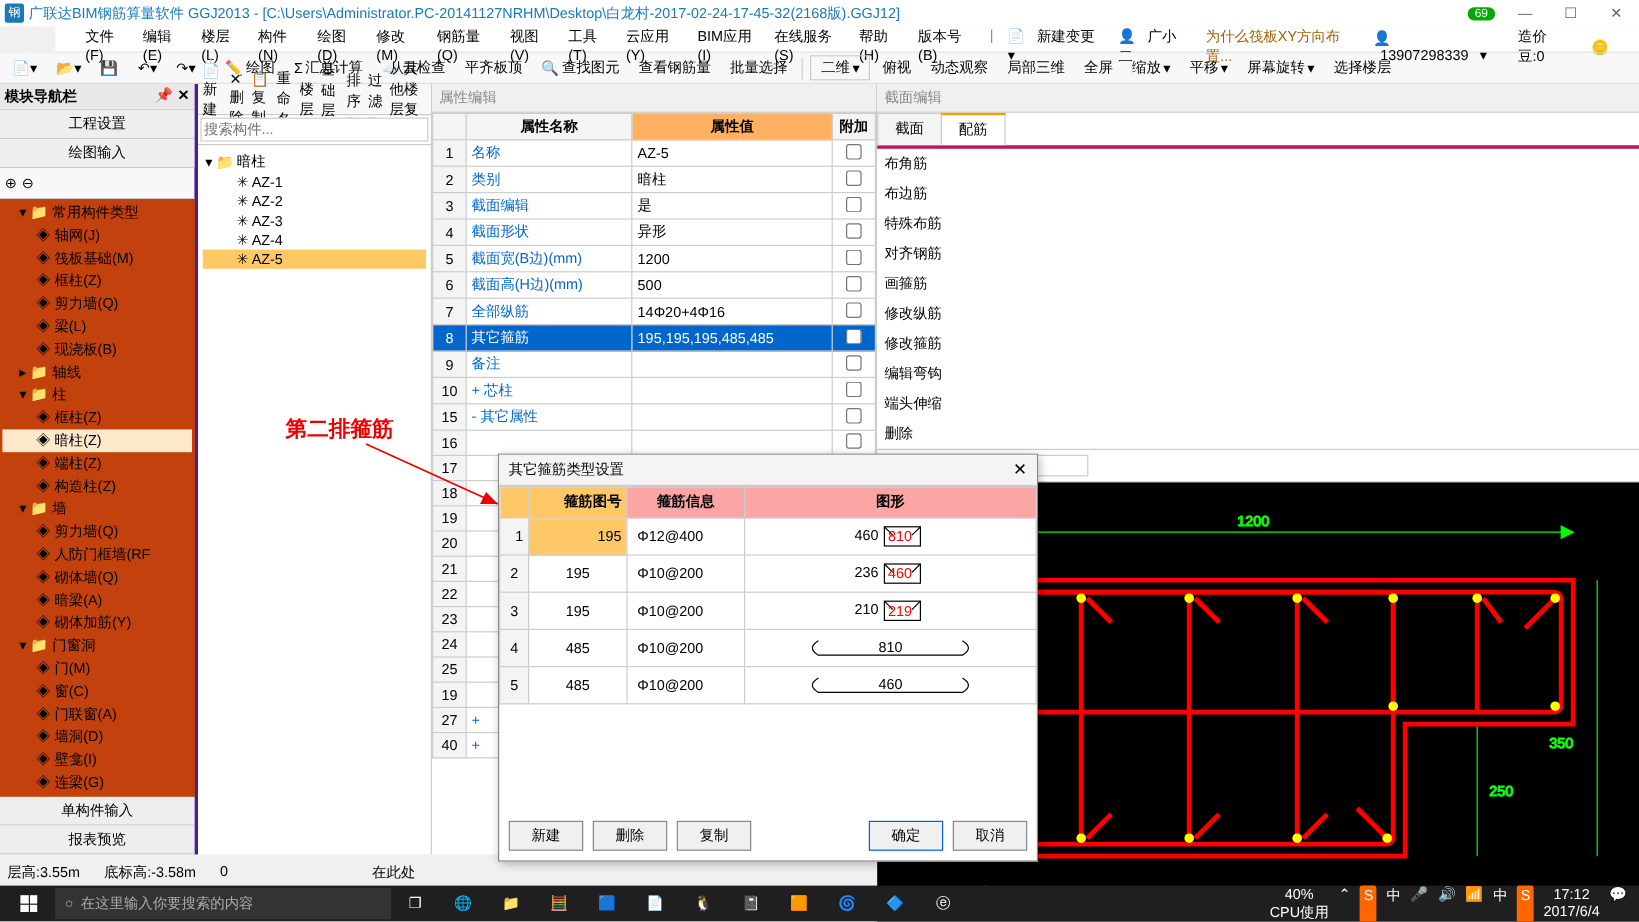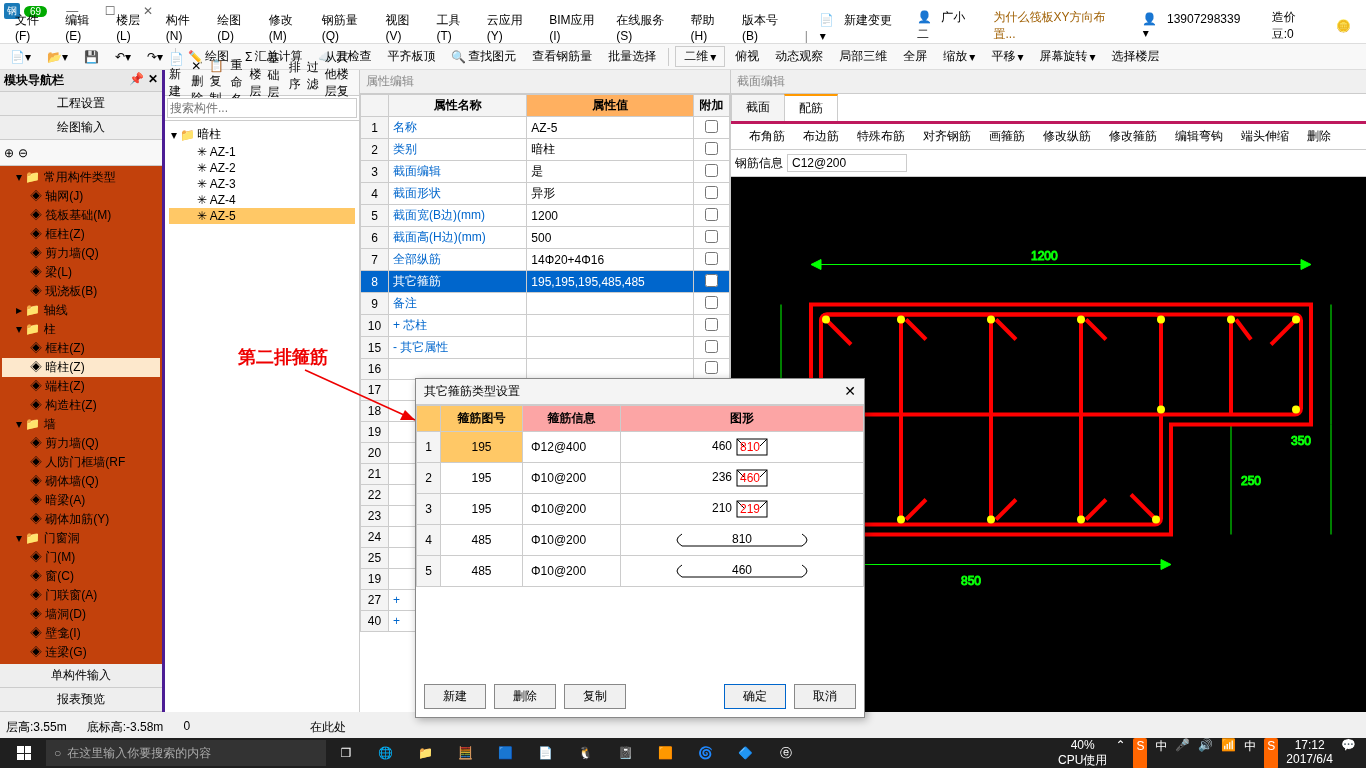--- a/index.html
+++ b/index.html
@@ -3,21 +3,21 @@
 <meta charset="utf-8">
 <style>
 * { margin: 0; padding: 0; box-sizing: border-box; font-family: "Microsoft YaHei", SimSun, sans-serif; font-size: 12px; }
 body { width: 1366px; height: 768px; background: #f0f0f0; overflow: hidden; position: relative; }
 .titlebar { height: 22px; background: #fff; display: flex; align-items: center; padding: 0 4px; color: #1a7ab8; }
 .titlebar .app-icon { width: 16px; height: 16px; background: #1a7ab8; border-radius: 2px; margin-right: 4px; display: inline-block; color: #fff; text-align: center; line-height: 16px; font-size: 10px; }
 .titlebar .title-text { flex: 1; }
 .titlebar .win-btns { display: flex; gap: 8px; align-items: center; }
 .titlebar .win-btns span { width: 30px; text-align: center; color: #666; cursor: pointer; }
 .badge69 { background: #0a0; color: #fff; border-radius: 10px; padding: 0 6px; font-size: 10px; margin-right: 10px; }
-.menubar { height: 22px; background: #fff; display: flex; align-items: flex-end; padding: 0 9px; border-bottom: 1px solid #ddd; }
+.menubar { height: 22px; background: #fff; display: flex; align-items: flex-start; padding: 0 19px; border-bottom: 1px solid #ddd; margin-left: 46px; }
 .menubar span { padding: 0 6px; cursor: pointer; }
 .menubar .right-area { margin-left: auto; display: flex; align-items: center; gap: 8px; }
 .menubar .link-text { color: #a16207; }
 .toolbar1, .toolbar2 { height: 26px; background: #f8f8f8; border-bottom: 1px solid #ddd; display: flex; align-items: center; padding: 0 4px; gap: 4px; }
 .toolbar1 .tb-item, .toolbar2 .tb-item { padding: 2px 6px; cursor: pointer; display: flex; align-items: center; gap: 2px; }
 .tb-sep { width: 1px; height: 18px; background: #ccc; margin: 0 2px; }
 .main-area { display: flex; height: calc(768px - 22px - 22px - 26px - 26px - 30px); }
 .left-panel { width: 165px; border-right: 3px solid #4c1d95; background: #f8f8f8; display: flex; flex-direction: column; }
 .panel-title { background: #e8e8e8; padding: 2px 4px; font-weight: bold; border-bottom: 1px solid #ccc; display: flex; justify-content: space-between; }
 .panel-btn-row { background: #eee; padding: 3px; text-align: center; border-bottom: 1px solid #ccc; cursor: pointer; }
@@ -45,52 +45,53 @@
 .prop-table td.num-col { background: #f4f4f4; text-align: center; width: 28px; }
 .prop-table td.name-col { text-align: left; color: #0066cc; }
 .prop-table tr.selected td { background: #0066cc; color: #fff; }
 .prop-table td.val-col { text-align: left; }
 .prop-table input[type=checkbox] { }
 .right-panel { width: 635px; background: #fff; display: flex; flex-direction: column; }
 .right-title { background: #f0f0f0; padding: 3px 6px; border-bottom: 1px solid #ccc; color: #888; }
 .tabs { display: flex; border-bottom: 3px solid #be185d; }
 .tab { padding: 4px 14px; border: 1px solid #ccc; border-bottom: none; cursor: pointer; margin-right: -1px; background: #f4f4f4; }
 .tab.active { background: #fff; border-top: 2px solid #f90; }
-.sub-toolbar { padding: 4px 18px; display: flex; gap: 18px; border-bottom: 1px solid #ccc; }
+.sub-toolbar { padding: 4px 6px; display: flex; gap: 8px; border-bottom: 1px solid #ccc; flex-direction: column; }
 .sub-toolbar span { cursor: pointer; }
 .rebar-info-row { padding: 4px; display: flex; align-items: center; gap: 4px; border-bottom: 1px solid #ccc; }
 .rebar-info-row select, .rebar-info-row .combo { border: 1px solid #ccc; padding: 1px 4px; width: 120px; }
 .drawing-area { flex: 1; background: #000; position: relative; }
 .section-svg { width: 100%; height: 100%; }
 .dialog { position: absolute; left: 415px; top: 378px; width: 450px; height: 340px; background: #fff; border: 1px solid #888; box-shadow: 2px 2px 8px rgba(0,0,0,0.3); display: flex; flex-direction: column; z-index: 100; }
 .dialog-title { background: #f4f4f4; padding: 4px 8px; border-bottom: 1px solid #ccc; display: flex; justify-content: space-between; }
 .dialog-close { cursor: pointer; font-size: 14px; }
 .dialog-table { width: 100%; border-collapse: collapse; }
 .dialog-table th, .dialog-table td { border: 1px solid #ccc; padding: 4px; text-align: center; }
 .dialog-table th { background: #fca5a5; }
-.dialog-table th.hl, .dialog-table td.hl { background: #ffc866; }
+.dialog-table th.hl, .dialog-table td.hl { background: #ffc866; text-align: right; }
 .dialog-table td.row-num { background: #f4f4f4; width: 24px; }
 .shape-cell svg { vertical-align: middle; }
 .dialog-buttons { margin-top: auto; padding: 8px; display: flex; gap: 8px; justify-content: flex-start; }
 .dialog-buttons button { padding: 3px 18px; border: 1px solid #888; background: #f0f0f0; cursor: pointer; }
 .dialog-buttons .right-btns { margin-left: auto; display: flex; gap: 8px; }
 .dialog-buttons button.primary { border: 1px solid #0066cc; }
 .taskbar { position: absolute; bottom: 0; left: 0; right: 0; height: 30px; background: #1f1f1f; display: flex; align-items: center; padding: 0 4px; color: #fff; }
 .taskbar .task-item { width: 40px; height: 30px; display: flex; align-items: center; justify-content: center; cursor: pointer; }
 .taskbar .search-box { background: #333; height: 26px; width: 280px; display: flex; align-items: center; padding: 0 8px; color: #aaa; margin-left: 2px; }
 .taskbar .right-tray { margin-left: auto; display: flex; gap: 8px; padding-right: 6px; font-size: 11px; }
 .floor-info { position: absolute; left: 6px; bottom: 32px; font-size: 11px; display: flex; gap: 20px; }
 .win-logo { width: 14px; height: 14px; display: inline-grid; grid-template-columns: 1fr 1fr; grid-template-rows: 1fr 1fr; gap: 1px; }
 .win-logo span { background: #fff; }
 </style>
 </head>
 <body>
 
 <div class="titlebar">
   <span class="app-icon">钢</span>
+  <span class="title-text">广联达BIM钢筋算量软件 GGJ2013 - [C:\Users\Administrator.PC-20141127NRHM\Desktop\白龙村-2017-02-24-17-45-32(2168版).GGJ12]</span>
   <span class="badge69">69</span>
   <div class="win-btns">
     <span>—</span>
     <span>☐</span>
     <span>✕</span>
   </div>
 </div>
 
 <div class="menubar">
   <span>文件(F)</span>

